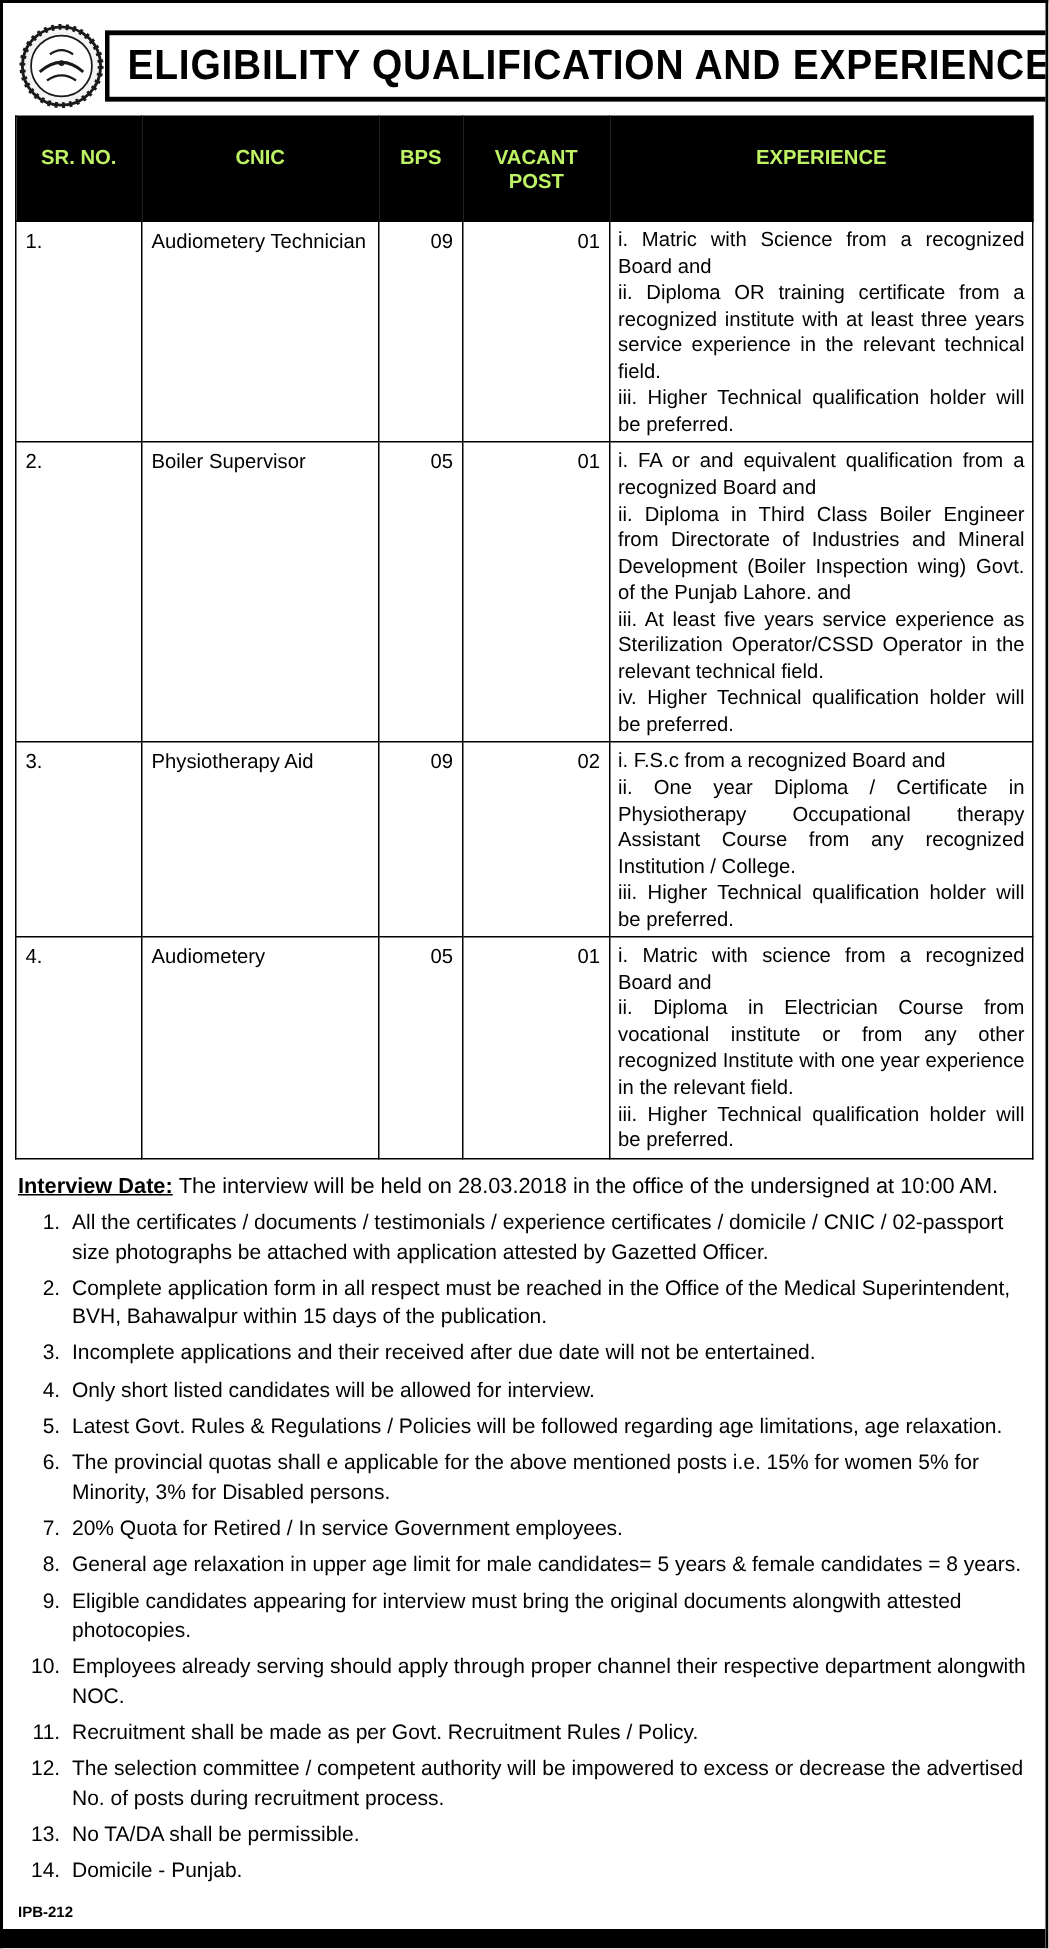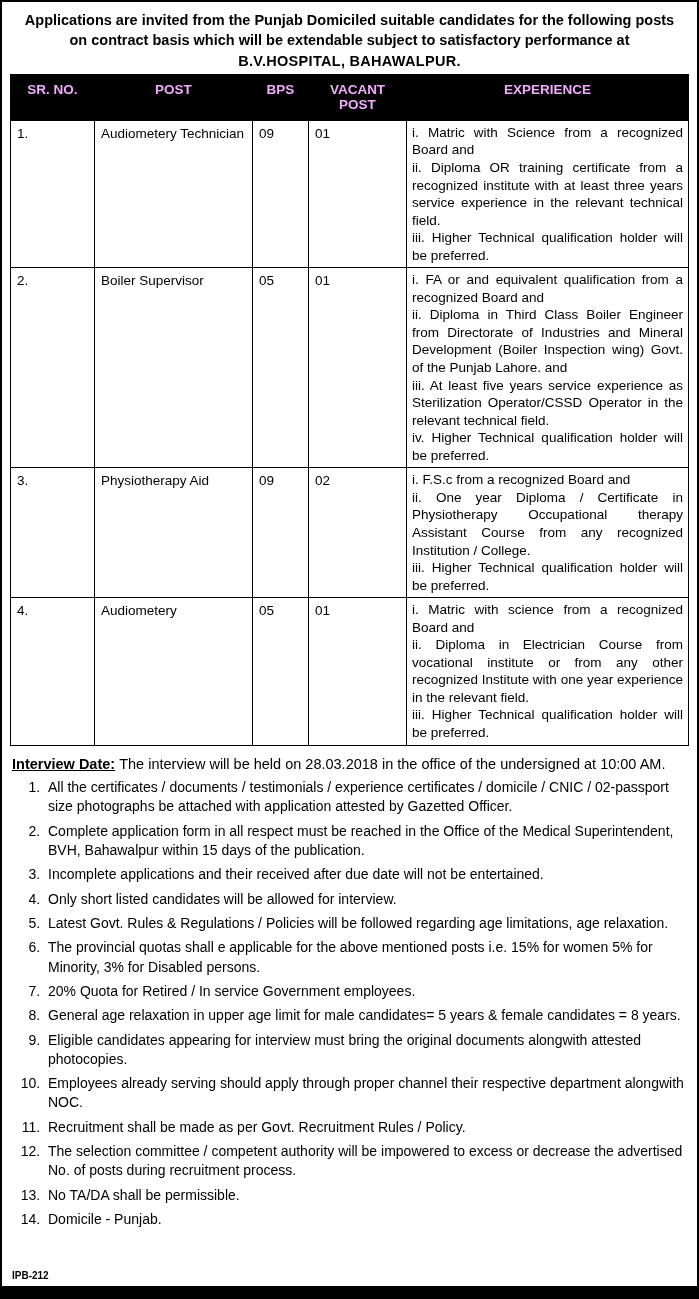--- a/index.html
+++ b/index.html
@@ -31,58 +31,68 @@
     font-weight:bold;
     font-size:26px;
     letter-spacing:0.5px;
     text-align:center;
     transform:scaleY(1.08);
     white-space:nowrap;
   }
   
   table { width:100%; border-collapse:collapse; table-layout:fixed; margin-top:3px; }
   th, td { border:1.5px solid #000; vertical-align:top; }
-  th { background:#000; color:#f0abfc; font-size:13.5px; font-weight:bold; text-align:center; padding:7px 2px; line-height:1.15; }
+  th { background:#000; color:#bef264; font-size:13.5px; font-weight:bold; text-align:center; padding:19px 2px; line-height:1.15; }
   td { font-size:13.5px; padding:4px 6px; line-height:1.3; }
   td.c-elig { white-space:pre-line; text-align:justify; padding:3px 5px; }
-  td.c-bps, td.c-vac { text-align:left; }
+  td.c-bps, td.c-vac { text-align:right; }
   
   .interview { margin:9px 2px 3px; font-size:14.5px; line-height:1.35; }
   .interview .lbl { font-weight:bold; text-decoration:underline; margin-right:4px;margin-top:44px; }
   
   .gi-heading { font-weight:bold; text-decoration:underline; font-size:15px; margin:6px 2px 2px; letter-spacing:0.2px; }
   ol.instructions { margin:4px 0 0 8px; padding-left:26px; font-size:14px; line-height:1.38; }
   ol.instructions li { margin-bottom:5px; padding-left:4px; }
   
   .pub-code { position:absolute; left:10px; bottom:18px; font-weight:bold; font-size:10px; }
   .bottom-bar { position:absolute; left:0; right:0; bottom:0; height:13px; background:#000; }
 </style>
 </head>
 <body>
 
 <div class="ad">
 
-  <div class="intro">
-    <span>Applications are invited from the Punjab Domiciled suitable candidates for the following posts on contract basis which will be extendable subject to satisfactory performance at</span>
-    <div class="hospital">B.V.HOSPITAL, BAHAWALPUR.</div>
+
+  <div class="banner-row">
+    <svg class="emblem" viewBox="0 0 60 60" aria-hidden="true">
+      <circle cx="30" cy="30" r="27" fill="#f3f3f3" stroke="#1a1a1a" stroke-width="2"></circle>
+      <circle cx="30" cy="30" r="27" fill="none" stroke="#1a1a1a" stroke-width="4" stroke-dasharray="2 3"></circle>
+      <circle cx="30" cy="30" r="21" fill="#ffffff" stroke="#1a1a1a" stroke-width="1.2"></circle>
+      <path d="M15 34 Q30 21 45 34" fill="none" stroke="#1a1a1a" stroke-width="2"></path>
+      <path d="M20 40 Q30 33 40 40" fill="none" stroke="#1a1a1a" stroke-width="1.5"></path>
+      <path d="M22 22 q8 -6 16 0" fill="none" stroke="#1a1a1a" stroke-width="1.5"></path>
+      <circle cx="30" cy="28" r="2" fill="#1a1a1a"></circle>
+    </svg>
+
+    <div class="banner-box">ELIGIBILITY QUALIFICATION AND EXPERIENCE</div>
+
   </div>
-
 
   <table>
     <colgroup>
       <col style="width:84px">
         <col style="width:158px">
         <col style="width:56px">
         <col style="width:98px">
         <col>
     </colgroup>
     <thead>
       <tr>
         <th>SR. NO.</th>
-        <th>POST</th>
+        <th>CNIC</th>
         <th>BPS</th>
         <th>VACANT POST</th>
         <th>EXPERIENCE</th>
       </tr>
     </thead>
     <tbody>
       <tr>
         <td class="c-sr">1.</td>
         <td class="c-post">Audiometery Technician</td>
         <td class="c-bps">09</td>

